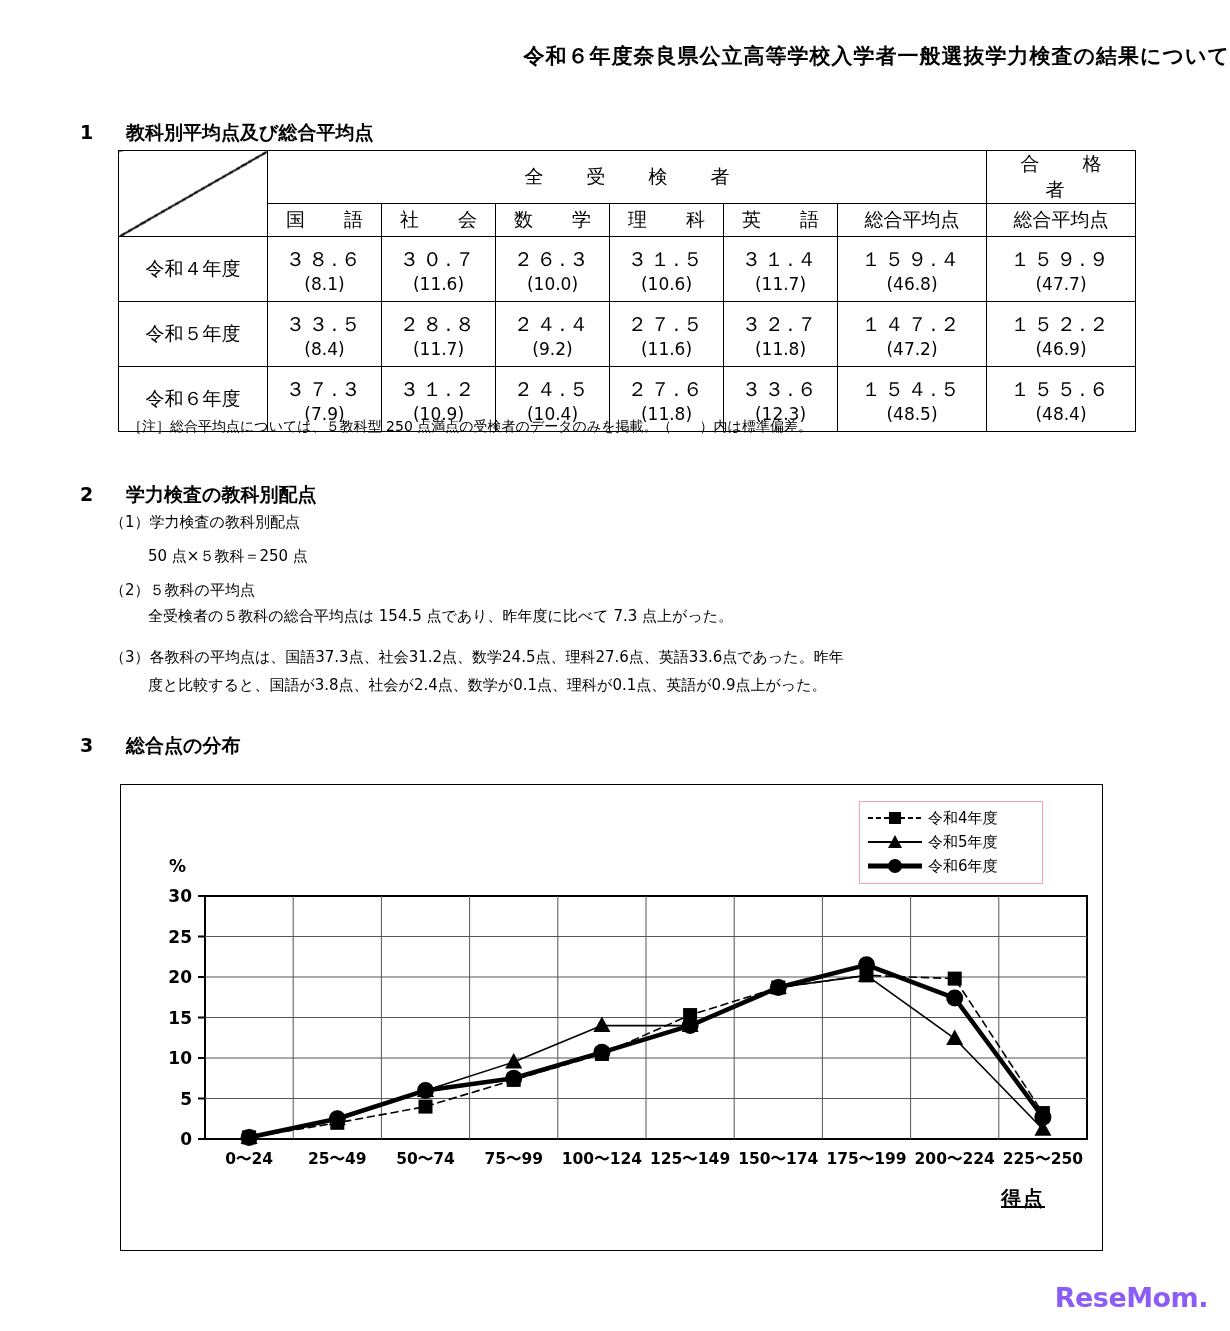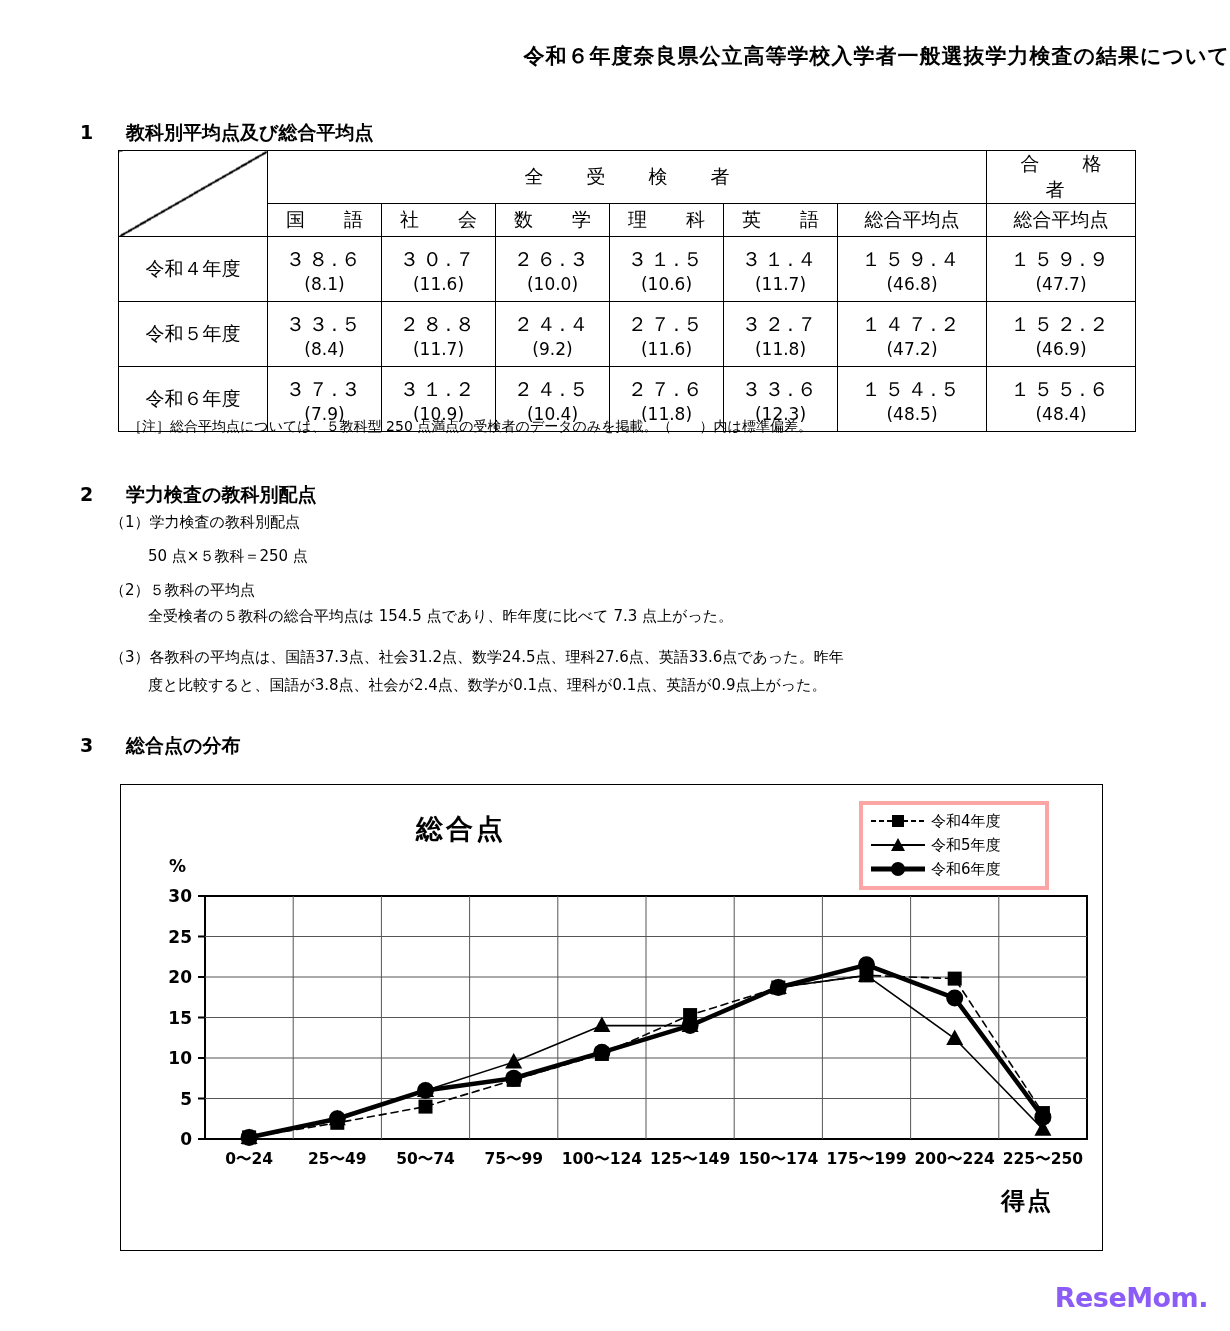--- a/index.html
+++ b/index.html
@@ -123,21 +123,21 @@
     font-size: 27px;
     font-weight: bold;
     font-family: "DejaVu Sans", "Liberation Sans", sans-serif;
     letter-spacing: 3px;
   }
   .legend {
     position: absolute;
     top: 16px;
     left: 738px;
     width: 182px;
-    border: 4px solid #fca5a5;
+    border: 1px solid #fca5a5;
     background: #fff;
     padding: 4px 0 5px 0;
   }
   .legend-row {
     display: flex;
     align-items: center;
     height: 24px;
     padding-left: 6px;
   }
   .legend-swatch { width: 58px; height: 20px; position: relative; flex: none; }
@@ -152,24 +152,25 @@
     left: 48px;
     top: 71px;
     font-size: 17px;
     font-weight: bold;
     font-family: "DejaVu Sans", "Liberation Sans", sans-serif;
   }
   .xaxis-title {
     position: absolute;
     left: 880px;
     top: 400px;
-    font-size: 24px;
+    font-size: 20px;
     font-weight: bold;
     font-family: "DejaVu Sans", "Liberation Sans", sans-serif;
     letter-spacing: 2px;
+    text-decoration: underline;
   }
   svg.plot { position: absolute; top: 0; left: 0; }
   .tick-lbl {
     font-size: 17px;
     font-family: "DejaVu Sans", "Liberation Sans", sans-serif;
     font-weight: bold;
     fill: #000;
   }
   .xtick-lbl {
     font-size: 15.5px;
@@ -326,21 +327,20 @@
 <div class="p2" id="s2i2">（2）５教科の平均点</div>
 <div class="p2" id="s2i2b">全受検者の５教科の総合平均点は 154.5 点であり、昨年度に比べて 7.3 点上がった。</div>
 <div class="p2" id="s2i3">（3）各教科の平均点は、国語37.3点、社会31.2点、数学24.5点、理科27.6点、英語33.6点であった。昨年</div>
 <div class="p2" id="s2i3b">度と比較すると、国語が3.8点、社会が2.4点、数学が0.1点、理科が0.1点、英語が0.9点上がった。</div>
 
 <div class="sec-head" id="sec3">
   <span class="sec-num">3</span><span>総合点の分布</span>
 </div>
 
 <div class="chart-box">
-  <div class="chart-title">総合点</div>
   <div class="pct-mark">%</div>
 
   <div class="legend">
     <div class="legend-row">
       <span class="legend-swatch">
         <svg width="58" height="20">
           <line x1="2" y1="10" x2="56" y2="10" stroke="#000" stroke-width="2" stroke-dasharray="5,3"></line>
           <rect x="23" y="4" width="12" height="12" fill="#000"></rect>
         </svg>
       </span>

